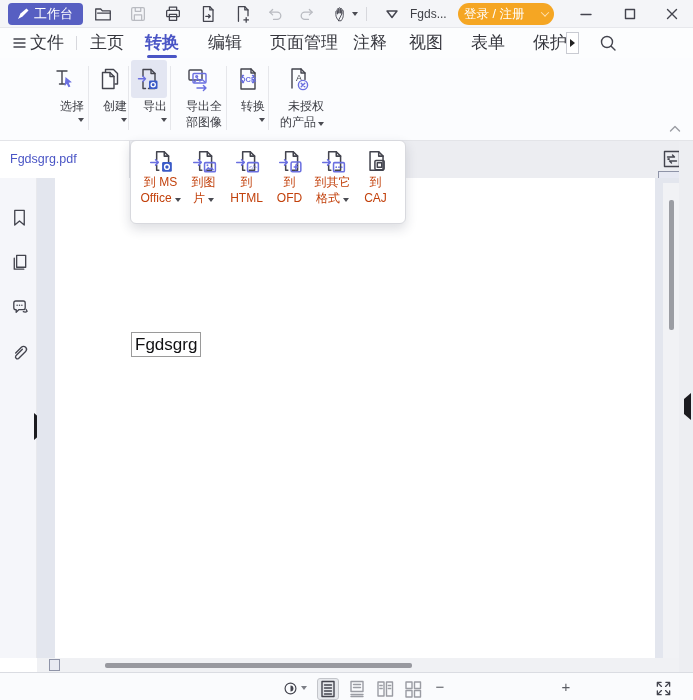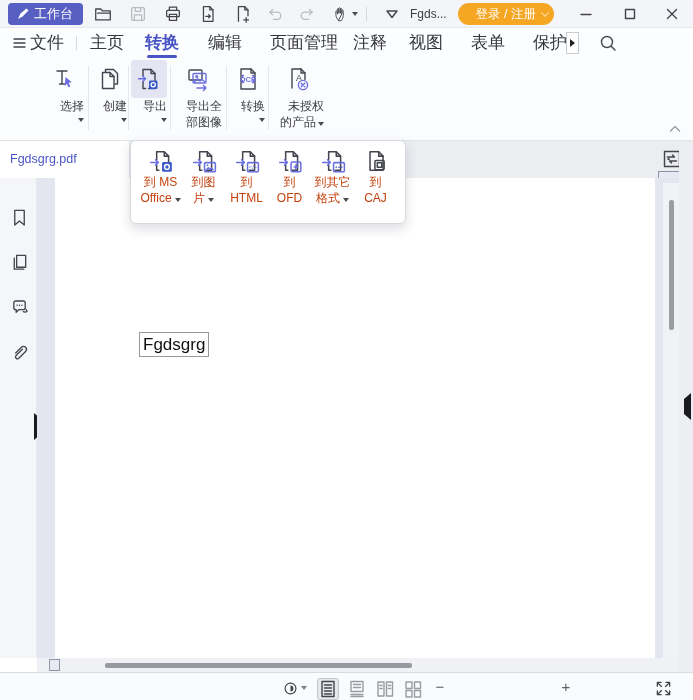--- a/index.html
+++ b/index.html
@@ -11,21 +11,21 @@
   .spl{stroke:#6a6fe0;fill:none;stroke-width:1.4;stroke-linecap:round;stroke-linejoin:round;}
   .sdis{stroke:#b9bbc1;fill:none;stroke-width:1.4;stroke-linecap:round;stroke-linejoin:round;}
   .sgray{stroke:#9a9ca3;fill:none;stroke-width:1.4;stroke-linecap:round;stroke-linejoin:round;}
 
   
   .titlebar{left:0;top:0;width:693px;height:28px;background:#f4f5f8;border-bottom:1px solid #e7e8ec;}
   .logo-badge{position:absolute;left:8px;top:3px;height:22px;padding:0 10px 0 8px;background:#575fc2;border-radius:4px;color:#fff;display:flex;align-items:center;gap:4px;font-size:13px;}
   .tbtn{position:absolute;top:2px;width:24px;height:24px;display:flex;align-items:center;justify-content:center;background:none;border:none;padding:0;}
   .tsep{position:absolute;top:7px;width:1px;height:14px;background:#d7d8dd;}
   .docname{position:absolute;top:0;height:28px;line-height:28px;font-size:12px;color:#3e3f45;}
-  .login-pill{position:absolute;left:458px;top:3px;width:96px;height:22px;background:#f5a623;border:none;border-radius:11px;color:#fff;font-size:12.5px;display:flex;align-items:center;justify-content:flex-end;gap:6px;}
+  .login-pill{position:absolute;left:458px;top:3px;width:96px;height:22px;background:#f5a623;border:none;border-radius:11px;color:#fff;font-size:12.5px;display:flex;align-items:center;justify-content:space-between;gap:6px;}
   .chev{display:inline-block;width:6px;height:6px;border-right:1.6px solid #ffe0ae;border-bottom:1.6px solid #ffe0ae;transform:rotate(45deg) translate(-1px,-1px);}
   .caret{display:inline-block;width:0;height:0;border-left:3.5px solid transparent;border-right:3.5px solid transparent;border-top:4.5px solid #4a4b52;}
   .caret.gray{border-top-color:#7c7e86;}
 
   
   .menubar{left:0;top:28px;width:693px;height:30px;background:#fcfdfe;}
   .mtab{position:absolute;top:0;height:30px;line-height:30px;font-size:17px;color:#35363d;background:none;border:none;padding:0;}
   .mtab.active{color:#4a55c5;font-weight:bold;}
   .mtab.active::after{content:"";position:absolute;left:50%;transform:translateX(-50%);bottom:0;width:30px;height:3px;background:#4a55c5;border-radius:2px;}
   .msep{position:absolute;top:8px;width:1px;height:14px;background:#d7d8dd;}
@@ -320,21 +320,21 @@
     <button class="sbtn" style="top:162px">
       <svg width="19" height="19" viewBox="0 0 20 20">
           <path class="s" d="M6 11.5 l6-6 a3.1 3.1 0 0 1 4.4 4.4 l-7.4 7.4 a2 2 0 0 1 -2.8-2.8 l6.8-6.8"></path>
         </svg>
     </button>
   </div>
   <button class="panel-handle-left"><span class="tri-right" style="border-left-color:#1b1b1f;border-top-width:6px;border-bottom-width:6px;border-left-width:7px"></span></button>
 
   <div class="docarea abs"></div>
   <div class="page abs">
-    <div class="doc-textbox abs" style="left:84px;top:154px">
+    <div class="doc-textbox abs" style="left:76px;top:154px">
       <span>Fgdsgrg</span>
     </div>
   </div>
 
   <div class="vscroll abs">
     <div class="vthumb abs" style="left:6px;top:17px"></div>
   </div>
   <div class="right-strip abs"></div>
   <button class="panel-handle-right"><span class="tri-left"></span></button>
 

